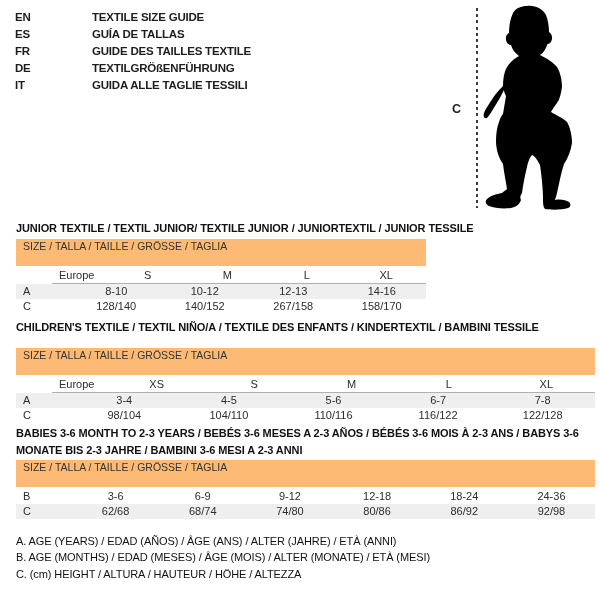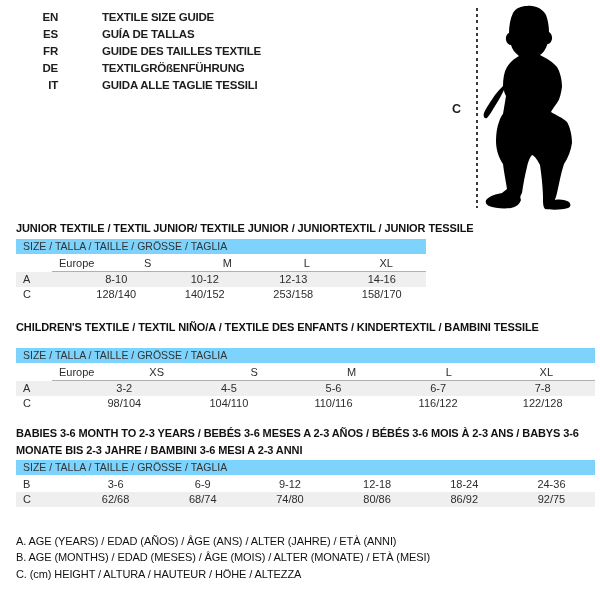--- a/index.html
+++ b/index.html
@@ -7,21 +7,21 @@
   body {
     background:#ffffff;
     font-family:"Liberation Sans", sans-serif;
     color:#1d1d1d;
     position:relative;
     overflow:hidden;
   }
   .abs { position:absolute; }
 
   
-  .lang-list { left:25px; top:9px;text-align:right; }
+  .lang-list { left:15px; top:9px; }
   .lang-row { display:flex; height:17px; line-height:17px; }
   .lang-code { width:33px; font-size:11.5px; font-weight:700; letter-spacing:-0.2px; }
   .lang-label { font-size:11.5px; font-weight:700; letter-spacing:-0.2px;margin-left:44px; }
 
   
   .height-line {
     left:476px; top:8px; width:2px; height:200px;
     background:repeating-linear-gradient(to bottom, #3a3a3a 0 3px, transparent 3px 6.2px);
   }
   .height-label { left:452px; top:102px; font-size:12.5px; font-weight:700; }
@@ -35,21 +35,21 @@
   .t1-title { left:16px; top:220px; }
   .t2-title { left:16px; top:319px; }
   .t3-title { left:16px; top:425px; white-space:normal; width:575px; }
 
   
   .size-table { display:block; }
   .table-1 { left:16px; top:239px; width:410px; }
   .table-2 { left:16px; top:348px; width:579px; }
   .table-3 { left:16px; top:460px; width:579px; }
   .size-bar {
-    height:15px; line-height:15px; background:#7dd3fc;
+    height:27px; line-height:15px; background:#fdba74;
     font-size:10.5px; color:#333; padding-left:7px; margin-bottom:2px;
     white-space:nowrap; overflow:hidden;
   }
   .trow { display:flex; height:15px; line-height:15px; font-size:11px; color:#2d2d2d; }
   .trow.hdr { border-bottom:1px solid #b0b0b0; height:16px;margin-left:36px; }
   .trow.shaded { background:#efefef; }
   .tcell { flex:1; text-align:center; white-space:nowrap; }
   .tcell.label { flex:0 0 56px; text-align:left; padding-left:7px; }
 
   
@@ -149,39 +149,39 @@
       <div class="tcell label">A</div>
       <div class="tcell">8-10</div>
       <div class="tcell">10-12</div>
       <div class="tcell">12-13</div>
       <div class="tcell">14-16</div>
     </div>
     <div class="trow">
       <div class="tcell label">C</div>
       <div class="tcell">128/140</div>
       <div class="tcell">140/152</div>
-      <div class="tcell">253/158</div>
+      <div class="tcell">267/158</div>
       <div class="tcell">158/170</div>
     </div>
   </div>
 
 <div class="abs sec-title t2-title">CHILDREN'S TEXTILE / TEXTIL NIÑO/A / TEXTILE DES ENFANTS / KINDERTEXTIL / BAMBINI TESSILE</div>
 <div class="abs size-table table-2">
     <div class="size-bar">SIZE / TALLA / TAILLE / GRÖSSE / TAGLIA</div>
     <div class="trow hdr">
       <div class="tcell label">Europe</div>
       <div class="tcell">XS</div>
       <div class="tcell">S</div>
       <div class="tcell">M</div>
       <div class="tcell">L</div>
       <div class="tcell">XL</div>
     </div>
     <div class="trow shaded">
       <div class="tcell label">A</div>
-      <div class="tcell">3-2</div>
+      <div class="tcell">3-4</div>
       <div class="tcell">4-5</div>
       <div class="tcell">5-6</div>
       <div class="tcell">6-7</div>
       <div class="tcell">7-8</div>
     </div>
     <div class="trow">
       <div class="tcell label">C</div>
       <div class="tcell">98/104</div>
       <div class="tcell">104/110</div>
       <div class="tcell">110/116</div>
@@ -202,21 +202,21 @@
       <div class="tcell">18-24</div>
       <div class="tcell">24-36</div>
     </div>
     <div class="trow shaded">
       <div class="tcell label">C</div>
       <div class="tcell">62/68</div>
       <div class="tcell">68/74</div>
       <div class="tcell">74/80</div>
       <div class="tcell">80/86</div>
       <div class="tcell">86/92</div>
-      <div class="tcell">92/75</div>
+      <div class="tcell">92/98</div>
     </div>
   </div>
 
 <div class="abs legend">
   <div class="legend-line">A. AGE (YEARS) / EDAD (AÑOS) / ÂGE (ANS) / ALTER (JAHRE) / ETÀ (ANNI)</div>
   <div class="legend-line">B. AGE (MONTHS) / EDAD (MESES) / ÂGE (MOIS) / ALTER (MONATE) / ETÀ (MESI)</div>
   <div class="legend-line">C. (cm) HEIGHT / ALTURA / HAUTEUR / HÖHE / ALTEZZA</div>
 </div>
 
 </body></html>

